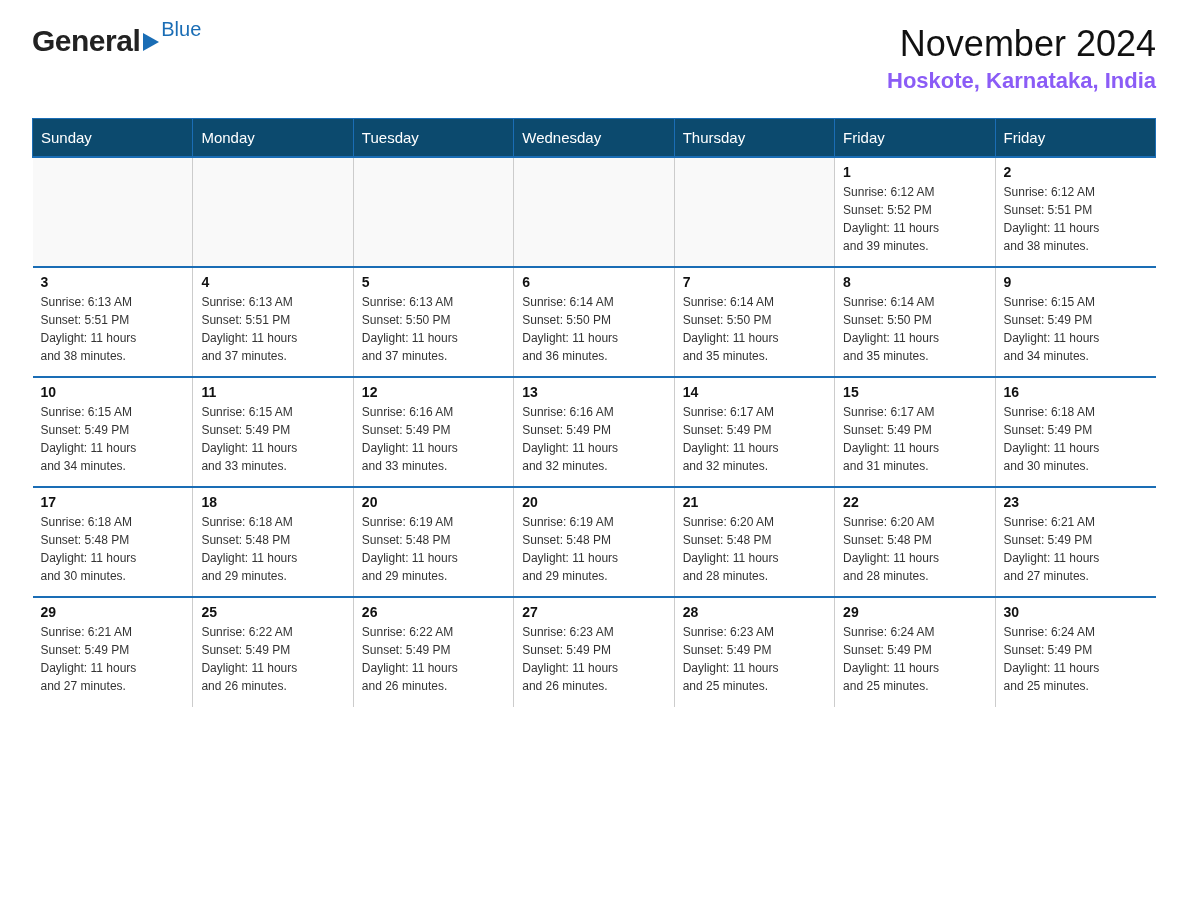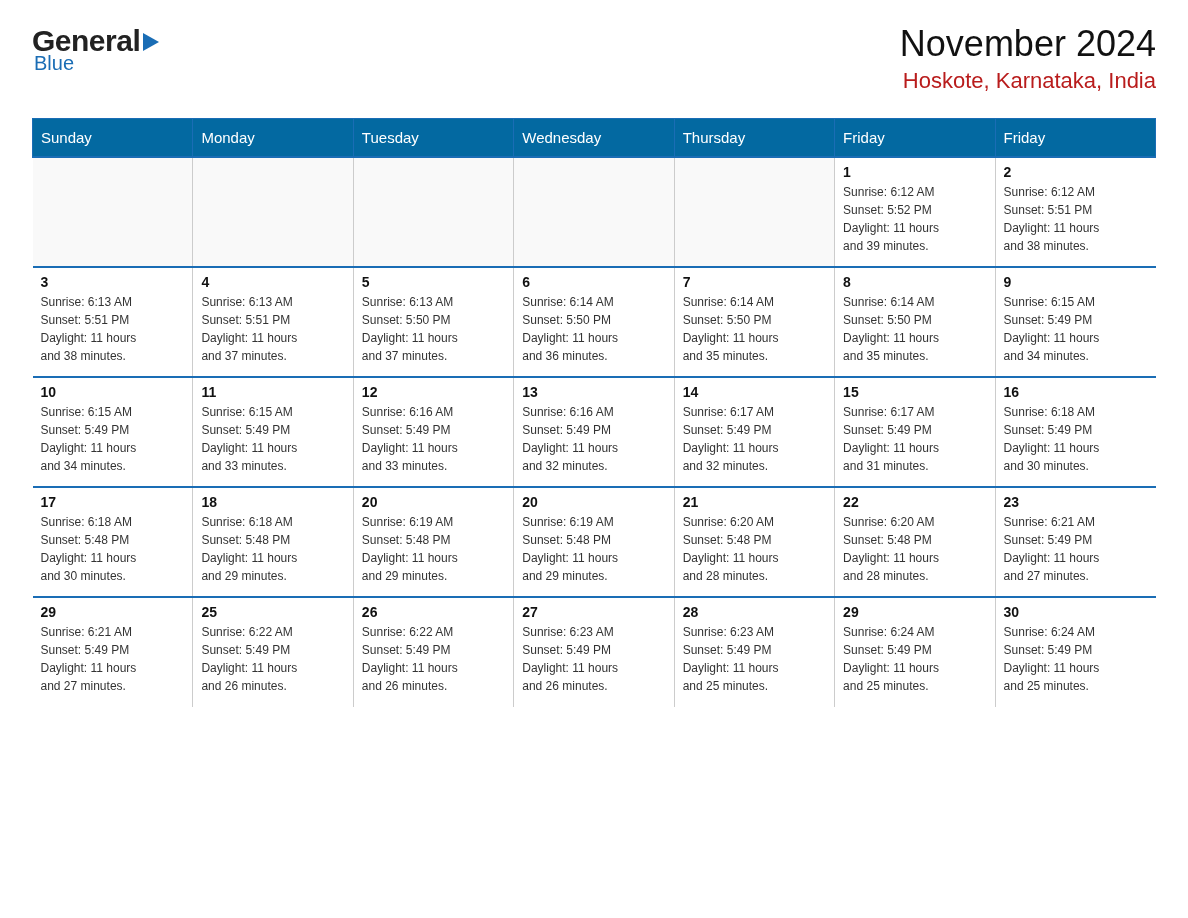--- a/index.html
+++ b/index.html
@@ -21,30 +21,31 @@
       text-align: right;
     }
     .month-title {
       font-size: 36px;
       font-weight: normal;
       color: #111;
       line-height: 1.1;
     }
     .location-title {
       font-size: 22px;
-      color: #b91c1c;
+      color: #8b5cf6;
       margin-top: 4px;
+      font-weight: bold;
     }
     .calendar-table {
       width: 100%;
       border-collapse: collapse;
       table-layout: fixed;
     }
     .calendar-table thead tr th {
-      background-color: #0369a1;
+      background-color: #0c4a6e;
       color: #fff;
       font-size: 15px;
       font-weight: normal;
       padding: 10px 8px;
       text-align: left;
       border: 1px solid #1a6db5;
     }
     .calendar-table tbody tr {
       border-top: 2px solid #1a6db5;
     }
@@ -70,21 +71,21 @@
       font-size: 12px;
       color: #333;
       line-height: 1.5;
     }
     .empty-cell {
       background: #f9f9f9;
     }
     
     .logo-wrapper {
       display: flex;
-      flex-direction: column;
+      flex-direction: row;
     }
     .logo-line1 {
       display: flex;
       align-items: center;
       font-size: 30px;
       font-weight: bold;
       color: #222;
       letter-spacing: -0.5px;
     }
     .logo-line2 {

